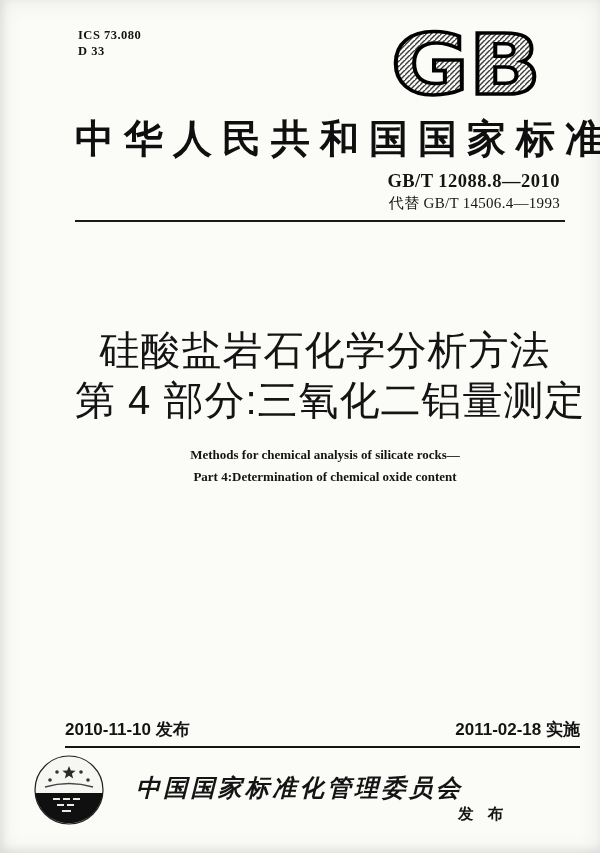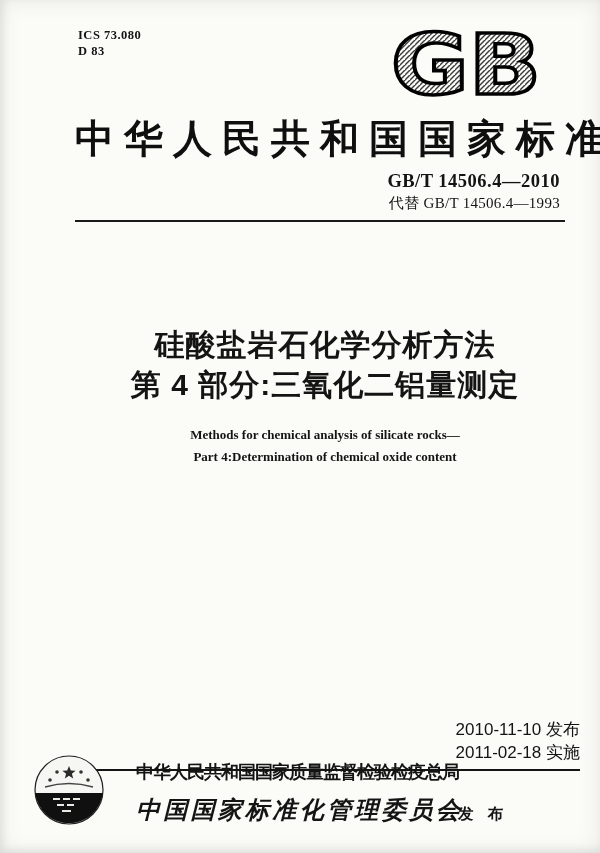--- a/index.html
+++ b/index.html
@@ -42,39 +42,38 @@
   .header-rule{
     position:absolute;left:75px;top:220px;width:490px;height:2px;
     background:#1a1a1a;
   }
   
   .title-block{
     position:absolute;left:75px;top:330px;width:500px;
     text-align:center;
   }
   .title-cn{
-    font-weight:bold;font-size:30px;line-height:1.0;
+    font-weight:normal;font-size:40px;line-height:1.0;
     letter-spacing:1px;white-space:nowrap;
   }
   .title-cn + .title-cn{margin-top:10px;}
   .title-en{
     font-family:"Liberation Serif",serif;
     font-weight:bold;font-size:13px;line-height:1.0;
     white-space:nowrap;
   }
   .title-en.first{margin-top:28px;}
   .title-en + .title-en{margin-top:9px;}
   
   .dates-row{
     position:absolute;left:65px;top:718px;width:515px;
     display:flex;justify-content:space-between;align-items:flex-end;
-    font-weight:normal;font-size:17px;
+    font-weight:bold;font-size:17px;
     border-bottom:2.5px solid #141414;
     padding-bottom:5px;
-    flex-direction:column;
   }
   
   .seal{position:absolute;left:33px;top:754px;width:72px;height:72px;}
   .issuer-block{
     position:absolute;left:136px;top:762px;width:324px;
   }
   .issuer-line1{
     font-weight:bold;font-size:18px;letter-spacing:-1px;
     white-space:nowrap;line-height:1.2;
   }
@@ -91,37 +90,37 @@
     margin-top:32px;
   }
 </style>
 </head>
 <body>
 
 <div class="page">
 
   <div class="ics-block">
     <div>ICS 73.080</div>
-    <div>D 83</div>
+    <div>D 33</div>
   </div>
 
   <svg class="gb-logo" viewBox="0 0 162 86" xmlns="http://www.w3.org/2000/svg" aria-hidden="true">
     <defs>
       <pattern id="hatch" patternUnits="userSpaceOnUse" width="5" height="5">
         <path d="M0,5 L5,0" stroke="#3c3c3c" stroke-width="1.4"></path>
         <path d="M-1,1 L1,-1" stroke="#3c3c3c" stroke-width="1.4"></path>
       </pattern>
     </defs>
     <text x="81" y="74" text-anchor="middle" font-family="DejaVu Sans, sans-serif" font-weight="bold" font-size="84" textLength="150" lengthAdjust="spacingAndGlyphs" fill="url(#hatch)" stroke="#000000" stroke-width="3.6">GB</text>
   </svg>
 
   <div class="header-title">中华人民共和国国家标准</div>
 
   <div class="std-numbers">
-    <div class="std-code">GB/T 14506.4—2010</div>
+    <div class="std-code">GB/T 12088.8—2010</div>
     <div class="std-supersedes">代替 GB/T 14506.4—1993</div>
   </div>
 
   <div class="header-rule"></div>
 
   <div class="title-block">
     <div class="title-cn">硅酸盐岩石化学分析方法</div>
     <div class="title-cn">第 4 部分:三氧化二铝量测定</div>
     <div class="title-en first">Methods for chemical analysis of silicate rocks—</div>
     <div class="title-en">Part 4:Determination of chemical oxide content</div>
@@ -148,19 +147,18 @@
       <rect x="20" y="44" width="7" height="2"></rect>
       <rect x="30" y="44" width="7" height="2"></rect>
       <rect x="40" y="44" width="7" height="2"></rect>
       <rect x="24" y="50" width="7" height="2"></rect>
       <rect x="34" y="50" width="7" height="2"></rect>
       <rect x="29" y="56" width="9" height="2"></rect>
     </g>
   </svg>
 
   <div class="issuer-block">
-    <div class="issuer-line1">中华人民共和国国家质量监督检验检疫总局</div>
     <div class="issuer-line2">中国国家标准化管理委员会</div>
   </div>
 
   <div class="publish-label">发 布</div>
 
 </div>
 
 </body></html>

